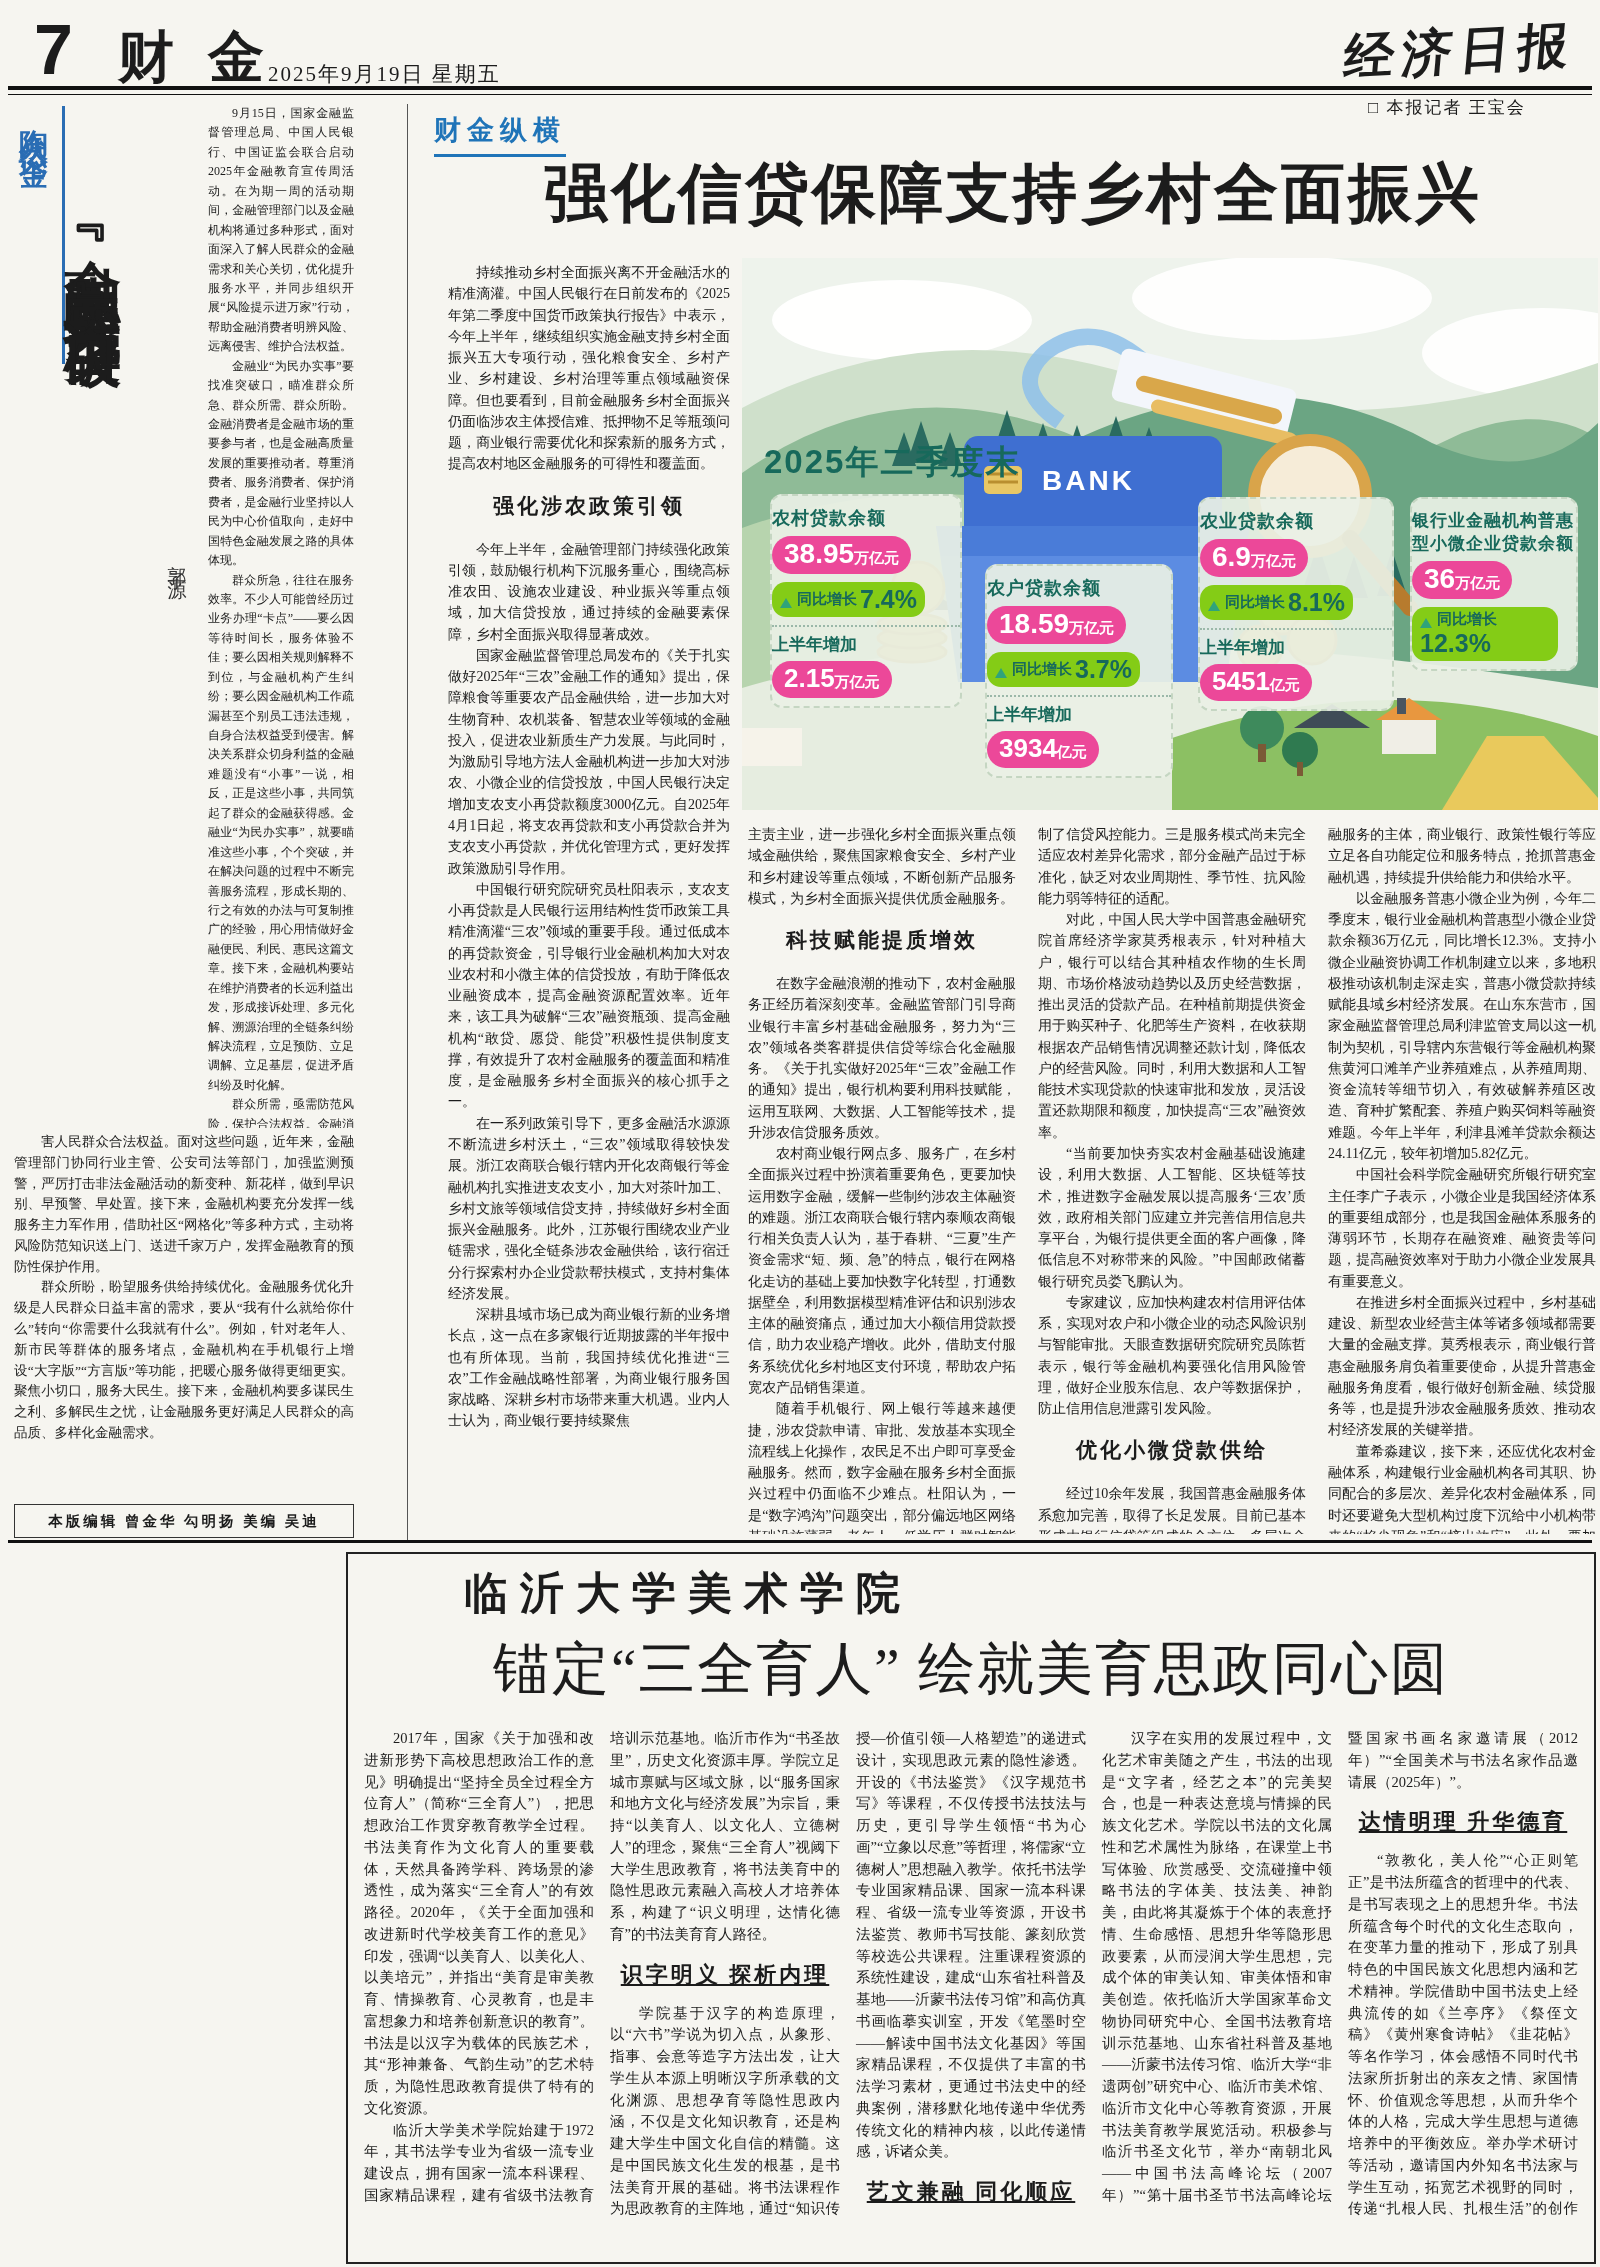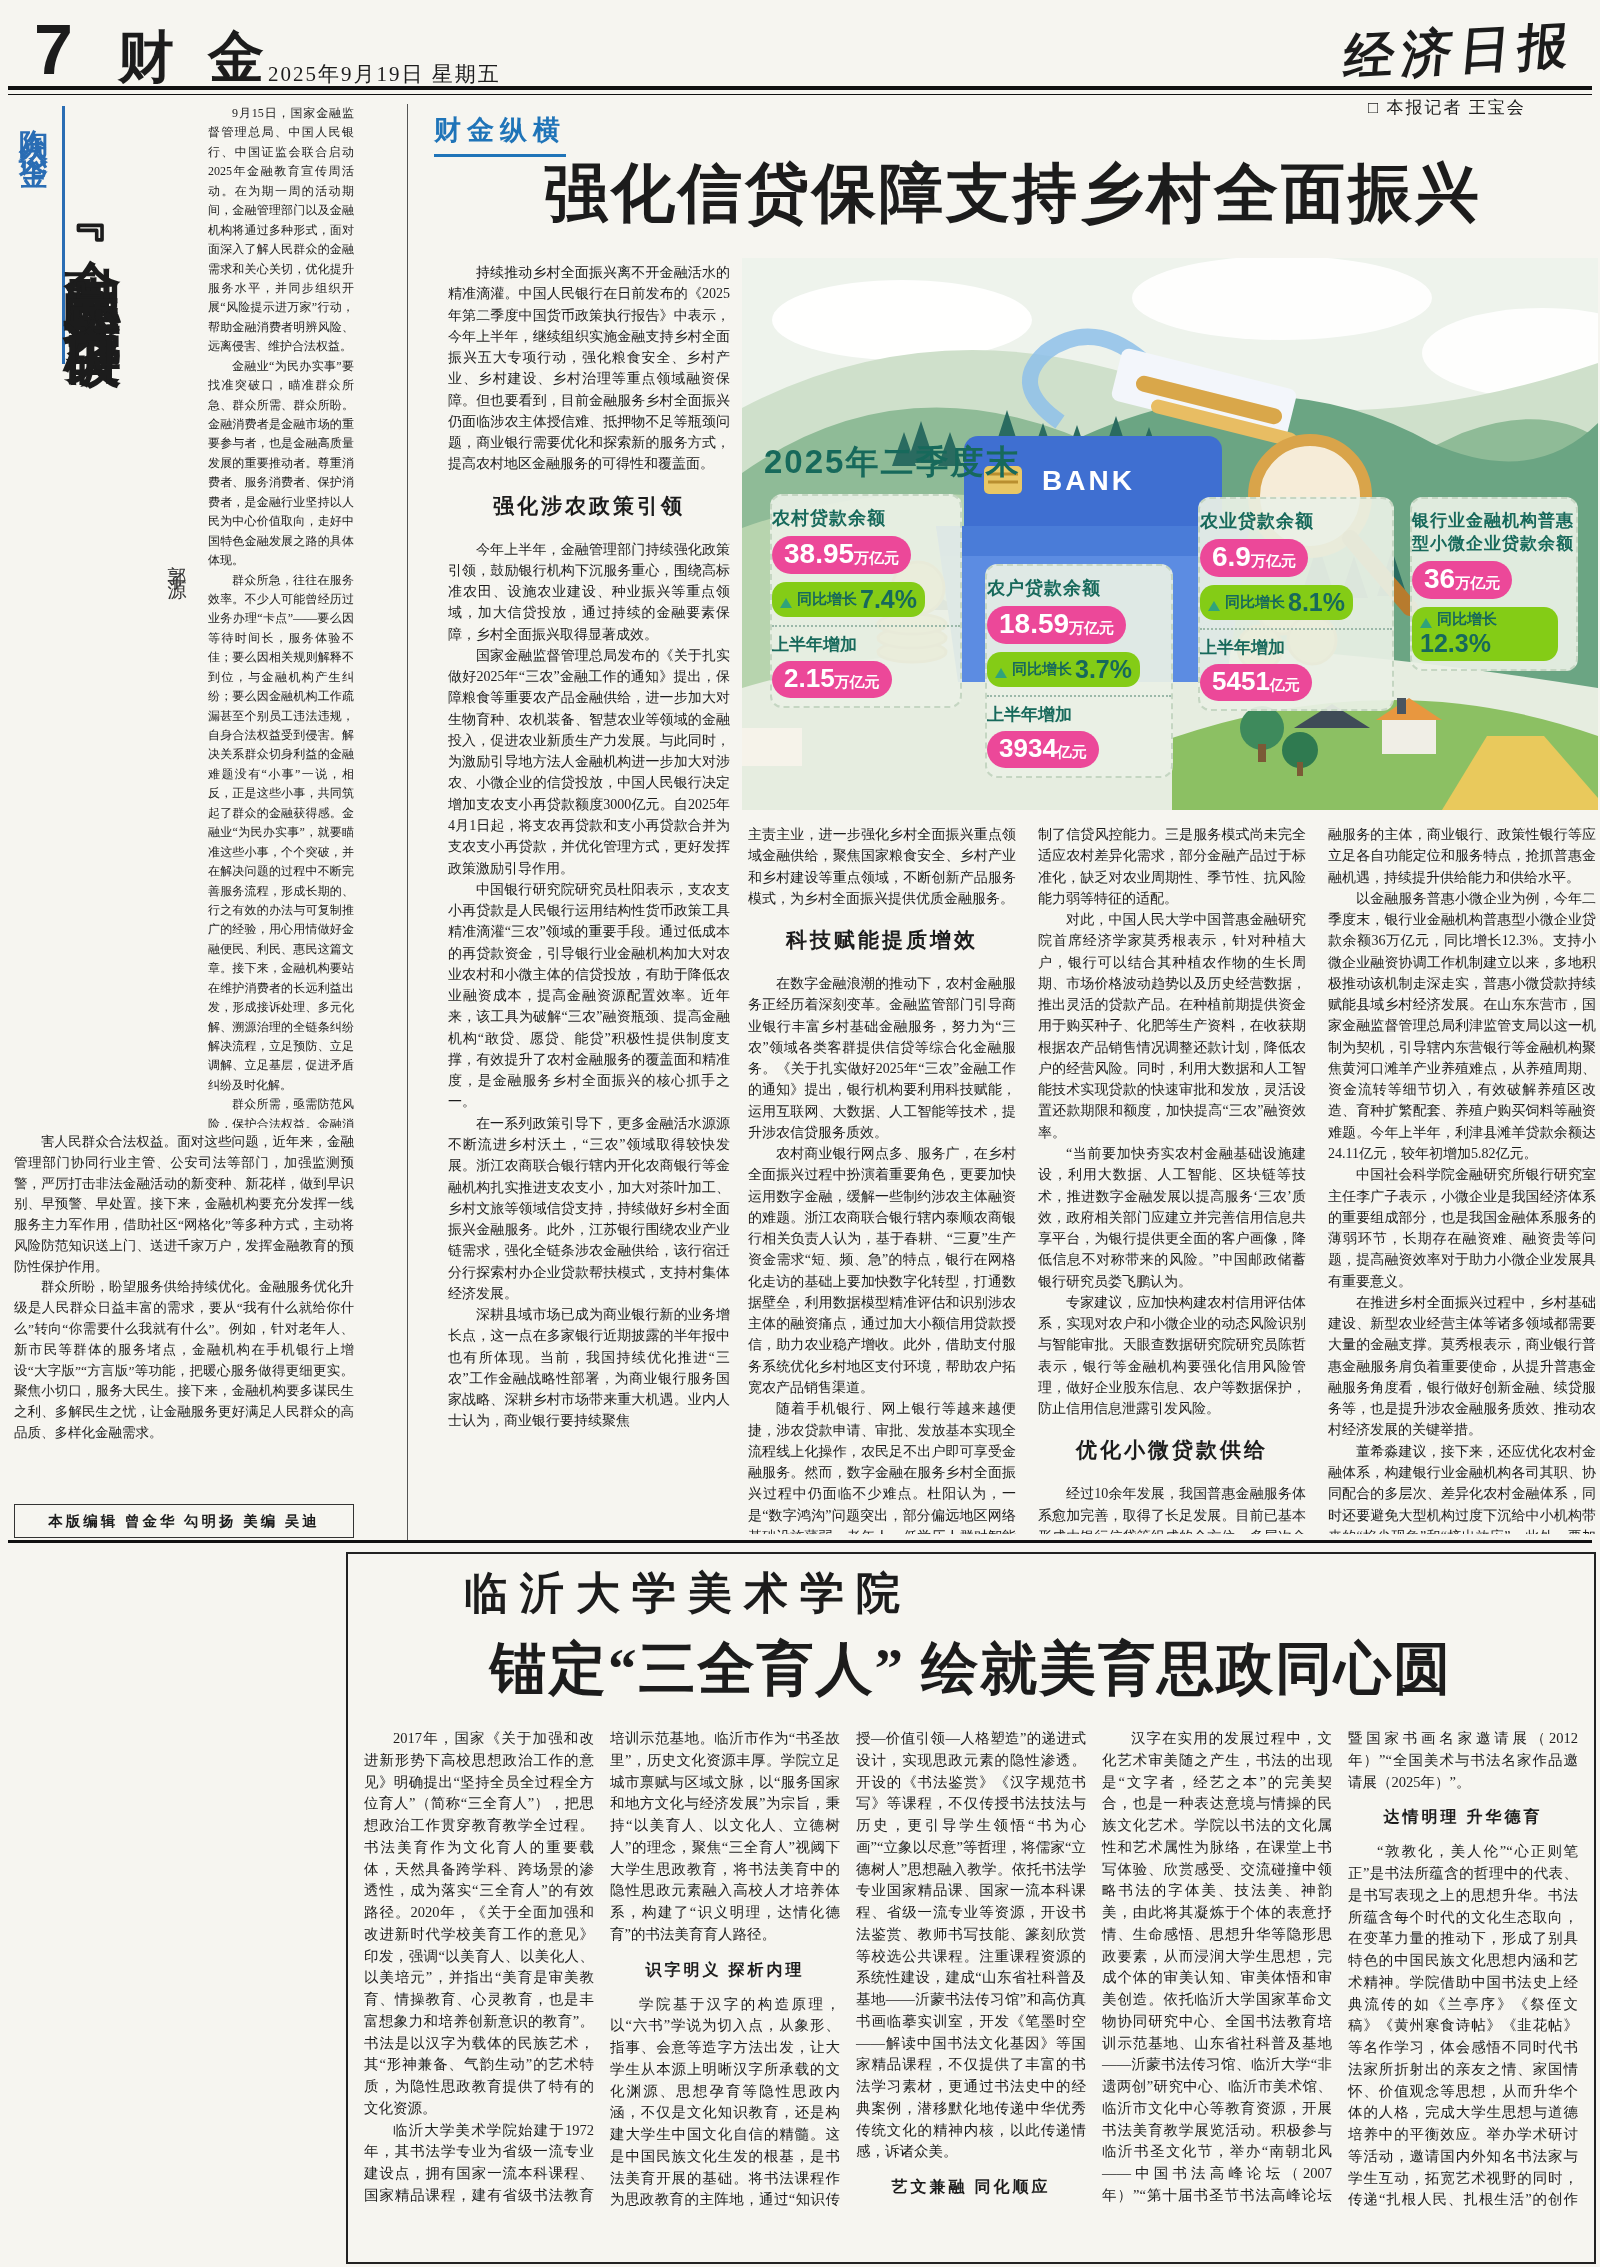--- a/index.html
+++ b/index.html
@@ -61,24 +61,24 @@
   .growth .gl{font-size:15px;margin:0 3px;}
   .growth .num{font-size:25px;}
   .arrow{width:0;height:0;border:6px solid transparent;border-bottom:10px solid #2fa37b;
          display:inline-block;margin-right:2px;}
   .dashes{border-top:2px dotted #9bb8a9;margin:8px 0 6px;}
   .add-label{color:#17695b;font-weight:900;font-size:17px;margin:2px 0 5px;}
   
   .ad-topline{left:8px;top:1540px;width:1584px;height:3px;background:#111;}
   .ad-box{left:346px;top:1552px;width:1250px;height:712px;border:2px solid #222;box-sizing:border-box;}
   .ad-org{margin:10px 0 0 116px;font-size:44px;font-weight:900;letter-spacing:12px;}
-  .ad-headline{text-align:center;font-size:57px;font-weight:700;letter-spacing:2px;margin-top:8px;}
+  .ad-headline{text-align:center;font-size:57px;font-weight:400;letter-spacing:2px;margin-top:8px;}
   .ad-cols{margin:20px 16px 0;height:500px;overflow:hidden;column-count:5;column-gap:16px;
            font-size:14.5px;line-height:1.5;text-align:justify;}
-  .ad-cols .col-subhead{font-size:16px;margin:12px 0;}
+  .ad-cols .col-subhead{font-size:22px;margin:12px 0;text-decoration:underline;}
 </style>
 </head>
 <body>
 
 <div class="abs page-num">7</div>
 <div class="abs section-title">财金</div>
 <div class="abs mast-date">2025年9月19日  星期五</div>
 <div class="abs paper-logo">经济日报</div>
 <div class="abs rule-a"></div>
 <div class="abs rule-b"></div>

